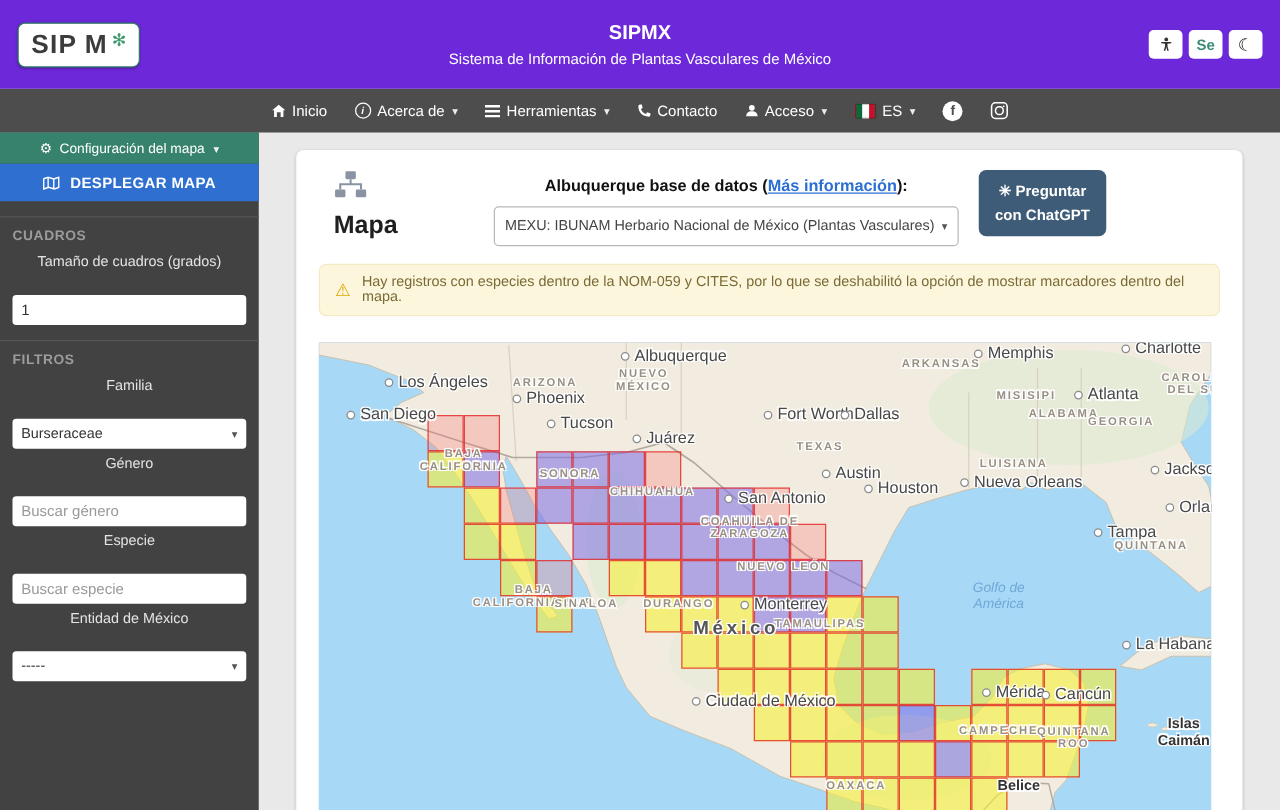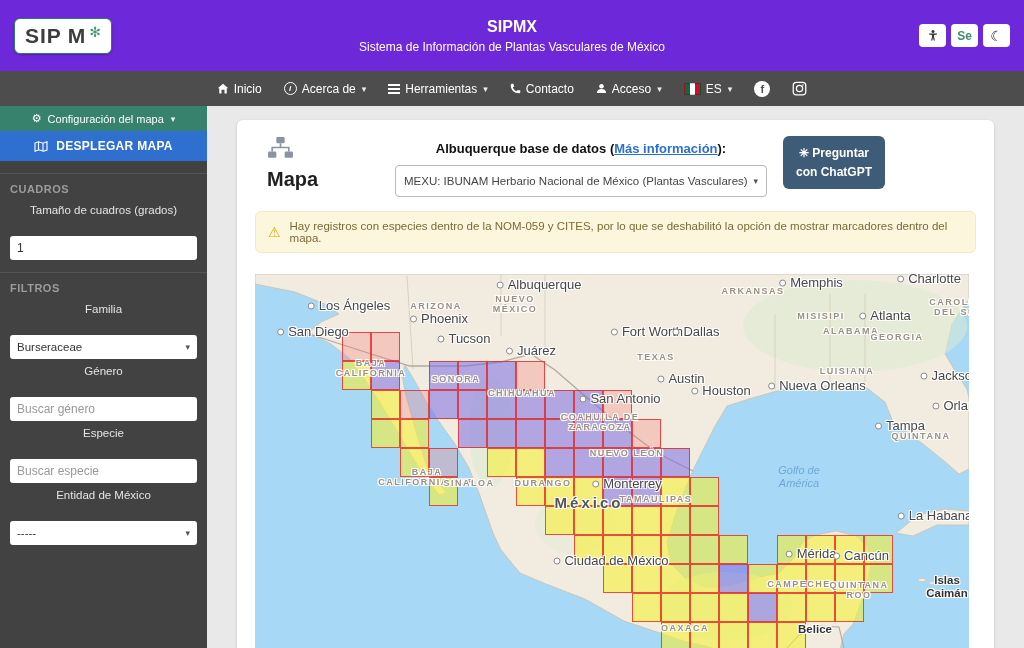--- a/index.html
+++ b/index.html
@@ -441,21 +441,21 @@
             <div class="lbl state halo" style="left: 181px; top: 32px;">ARIZONA</div>
             <div class="lbl state halo" style="left: 260px; top: 30px;">NUEVO
 MÉXICO</div>
             <div class="lbl state halo" style="left: 498px; top: 17px;">ARKANSAS</div>
             <div class="lbl state halo" style="left: 566px; top: 42px;">MISISIPI</div>
             <div class="lbl state halo" style="left: 596px; top: 57px;">ALABAMA</div>
             <div class="lbl state halo" style="left: 642px; top: 63px;">GEORGIA</div>
             <div class="lbl state halo" style="left: 704px; top: 33px;">CAROLINA
 DEL SUR</div>
             <div class="lbl state halo" style="left: 401px; top: 83px;">TEXAS</div>
-            <div class="lbl state halo" style="left: 556px; top: 97px; margin-left: 36px;">LUISIANA</div>
+            <div class="lbl state halo" style="left: 556px; top: 97px;">LUISIANA</div>
             <div class="lbl state halo" style="left: 666px; top: 162px;">QUINTANA</div>
             <div class="lbl state halo" style="left: 116px; top: 94px;">BAJA
 CALIFORNIA</div>
             <div class="lbl state halo" style="left: 201px; top: 105px;">SONORA</div>
             <div class="lbl state halo" style="left: 267px; top: 119px;">CHIHUAHUA</div>
             <div class="lbl state halo" style="left: 345px; top: 148px;">COAHUILA DE
 ZARAGOZA</div>
             <div class="lbl state halo" style="left: 372px; top: 179px;">NUEVO LEÓN</div>
             <div class="lbl state halo" style="left: 172px; top: 203px;">BAJA
 CALIFORNIA SUR</div>

